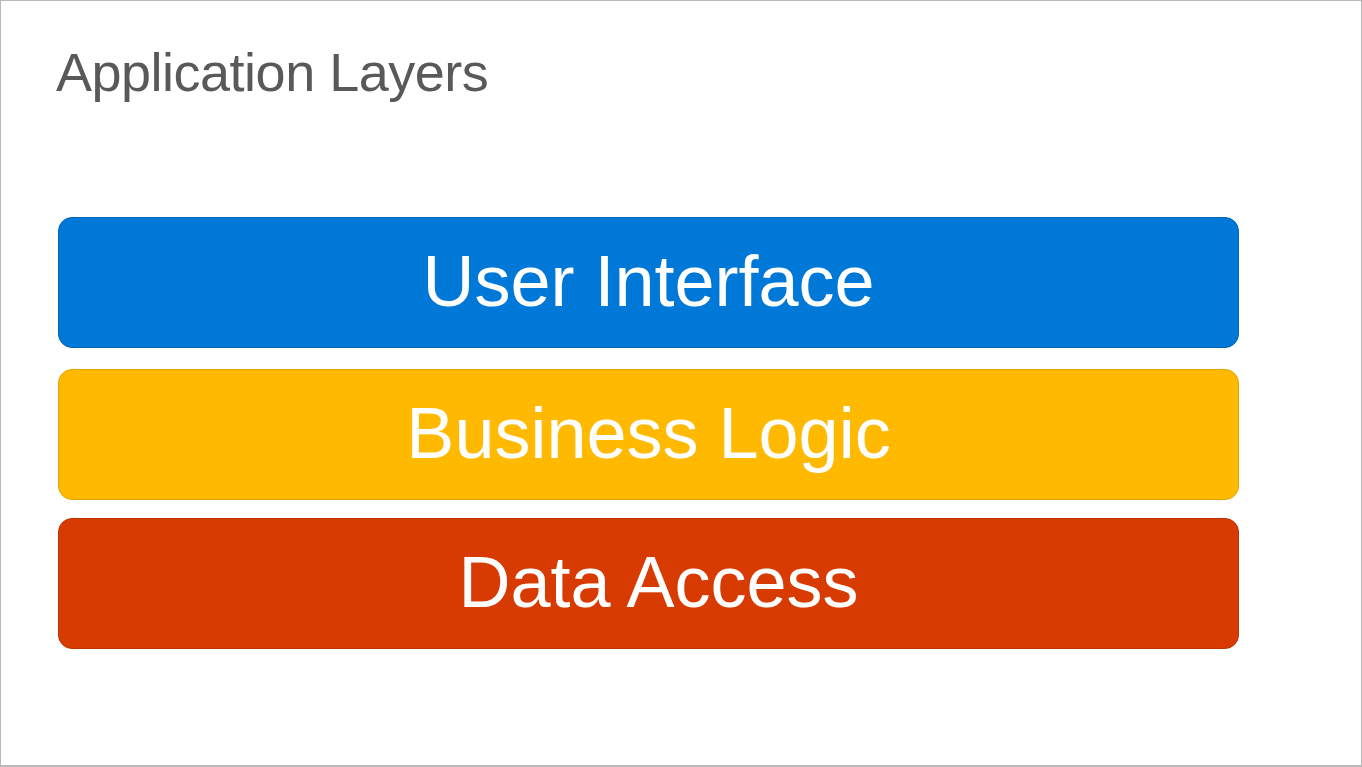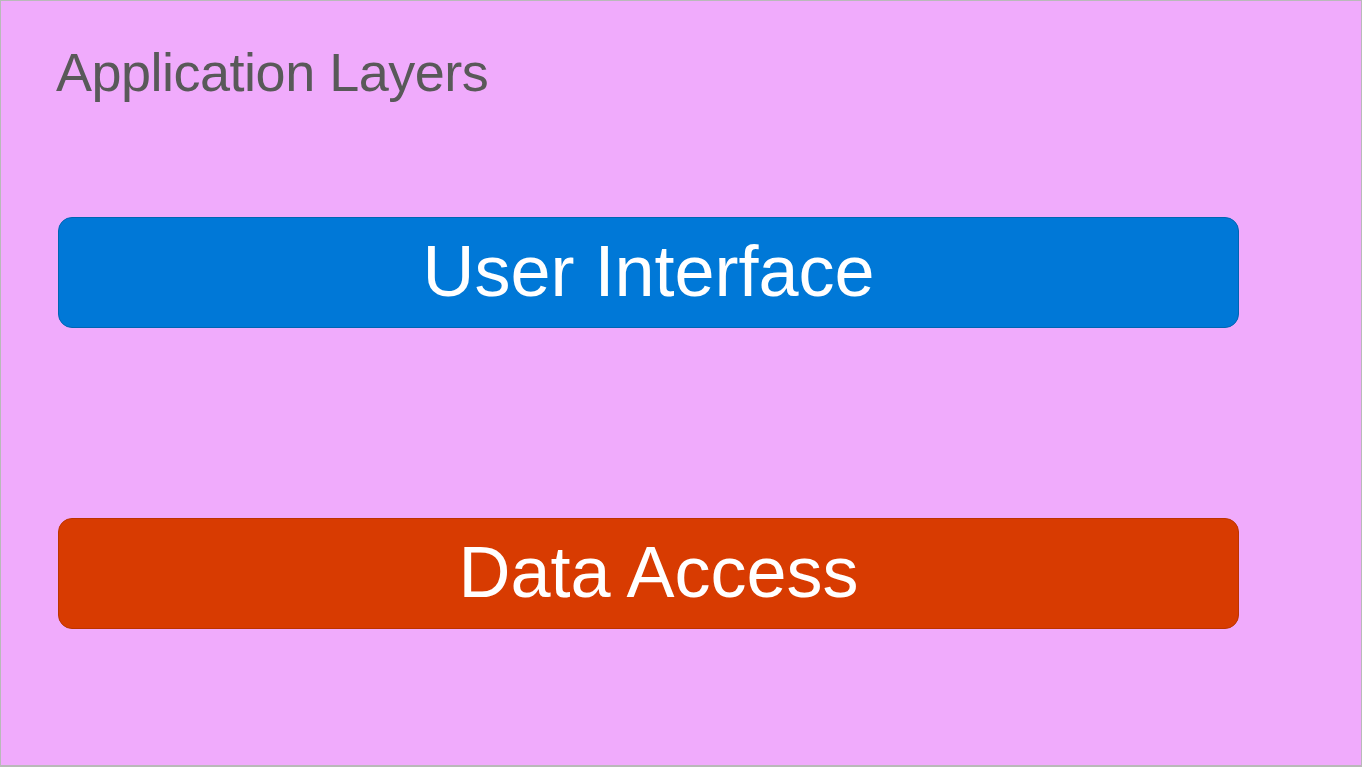--- a/index.html
+++ b/index.html
@@ -6,21 +6,21 @@
     margin: 0;
     padding: 0;
     background: #e9e9e9;
     font-family: "Liberation Sans", "DejaVu Sans", sans-serif;
   }
   .slide {
     position: relative;
     width: 1362px;
     height: 767px;
     box-sizing: border-box;
-    background: #f0abfc;
+    background: #ffffff;
     border: 1px solid #b9b9b9;
     border-bottom-width: 2px;
     overflow: hidden;
   }
   .slide-title {
     position: absolute;
     left: 55px;
     top: 42px;
     margin: 0;
     font-size: 54px;
@@ -31,21 +31,21 @@
     white-space: nowrap;
   }
   .layers-stack {
     position: absolute;
     left: 0; top: 0; right: 0; bottom: 0;
   }
   .layer {
     position: absolute;
     left: 57px;
     width: 1181px;
-    height: 111px;
+    height: 131px;
     box-sizing: border-box;
     border-radius: 14px;
     border: 1px solid transparent;
     display: flex;
     align-items: center;
     justify-content: center;
   }
   .layer-0 { top: 216px; }
   .layer-1 { top: 368px; }
   .layer-2 { top: 517px; padding-left: 20px; }
@@ -64,19 +64,22 @@
 <div class="slide">
 
   <h1 class="slide-title">Application Layers</h1>
 
   <div class="layers-stack">
 
     <div class="layer layer-0" style="background-color: rgb(0, 120, 215); border-color: rgb(0, 101, 179);">
       <span class="layer-label">User Interface</span>
     </div>
 
+    <div class="layer layer-1" style="background-color: rgb(255, 185, 0); border-color: rgb(227, 164, 0);">
+      <span class="layer-label">Business Logic</span>
+    </div>
 
     <div class="layer layer-2" style="background-color: rgb(216, 59, 1); border-color: rgb(188, 52, 0);">
       <span class="layer-label">Data Access</span>
     </div>
 
   </div>
 </div>
 
 </body></html>

